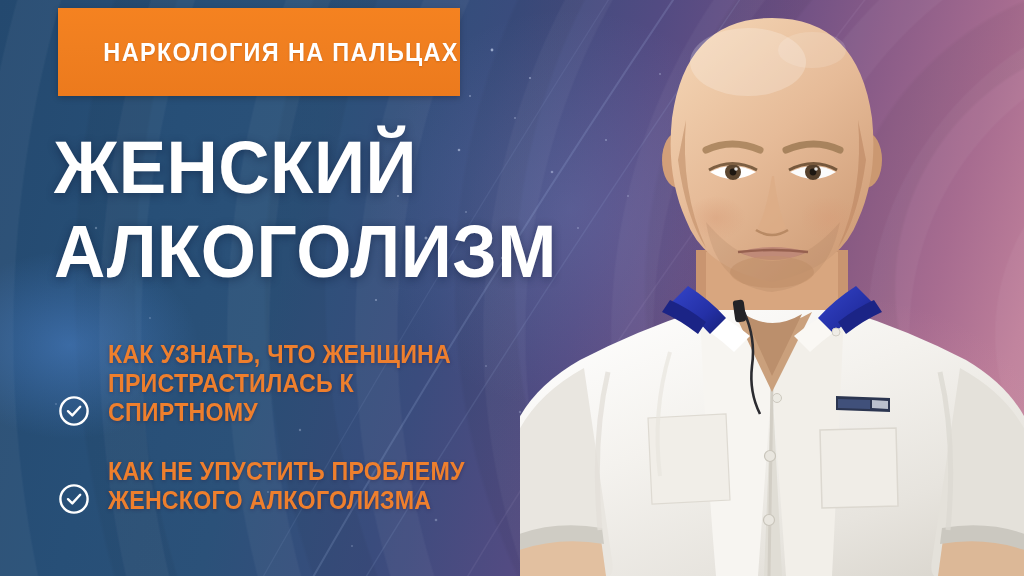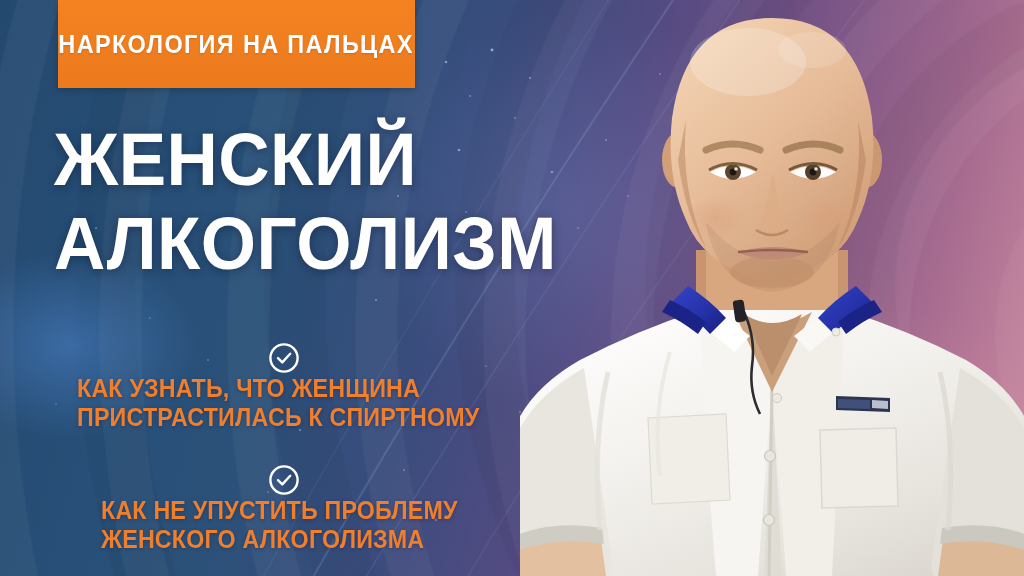--- a/index.html
+++ b/index.html
@@ -97,39 +97,39 @@
   
   .subject {
     position: absolute;
     left: 520px; top: 0; width: 504px; height: 576px;
     overflow: hidden;
   }
 
   
   .badge {
     position: absolute;
-    left: 58px; top: 0px;
+    left: 58px; top: 8px;
     width: 357px; height: 88px;
     background: linear-gradient(180deg, #f58220 0%, #f07f20 45%, #ec7a1d 100%);
     box-shadow: 0 2px 6px rgba(0,0,0,.22);
-    display: flex; align-items: center; justify-content: center;
+    display: flex; align-items: center; justify-content: center; padding-left: 45px;
   }
   .badge-text {
     color: #ffffff;
     font-size: 25px;
     font-weight: 700;
     letter-spacing: 1.4px;
     transform: scaleX(.94);
     white-space: nowrap;
     text-shadow: 0 1px 2px rgba(120,50,0,.25);
   }
 
   .headline {
     position: absolute;
-    left: 54px; top: 118px;
+    left: 54px; top: 126px;
     width: 470px;
   }
   .headline-line {
     color: #ffffff;
     font-size: 74px;
     line-height: 84px;
     font-weight: 700;
     letter-spacing: .5px;
     transform: scaleX(.96);
     transform-origin: left center;
@@ -137,23 +137,22 @@
     text-shadow: 0 2px 10px rgba(10,25,55,.45);
   }
 
   .bullets {
     position: absolute;
     left: 58px; top: 340px;
     width: 470px;
   }
   .bullet {
     display: flex;
-    align-items: center;
+    align-items: flex-end;
     margin-bottom: 30px;
-    flex-direction: column;
   }
   .bullet:last-child { margin-bottom: 16px; }
   .bullet-icon {
     flex: 0 0 auto;
     width: 32px; height: 32px;
     margin-top: 2px;
     margin-right: 18px;
   }
   .bullet-text {
     color: #ee7f2d;

